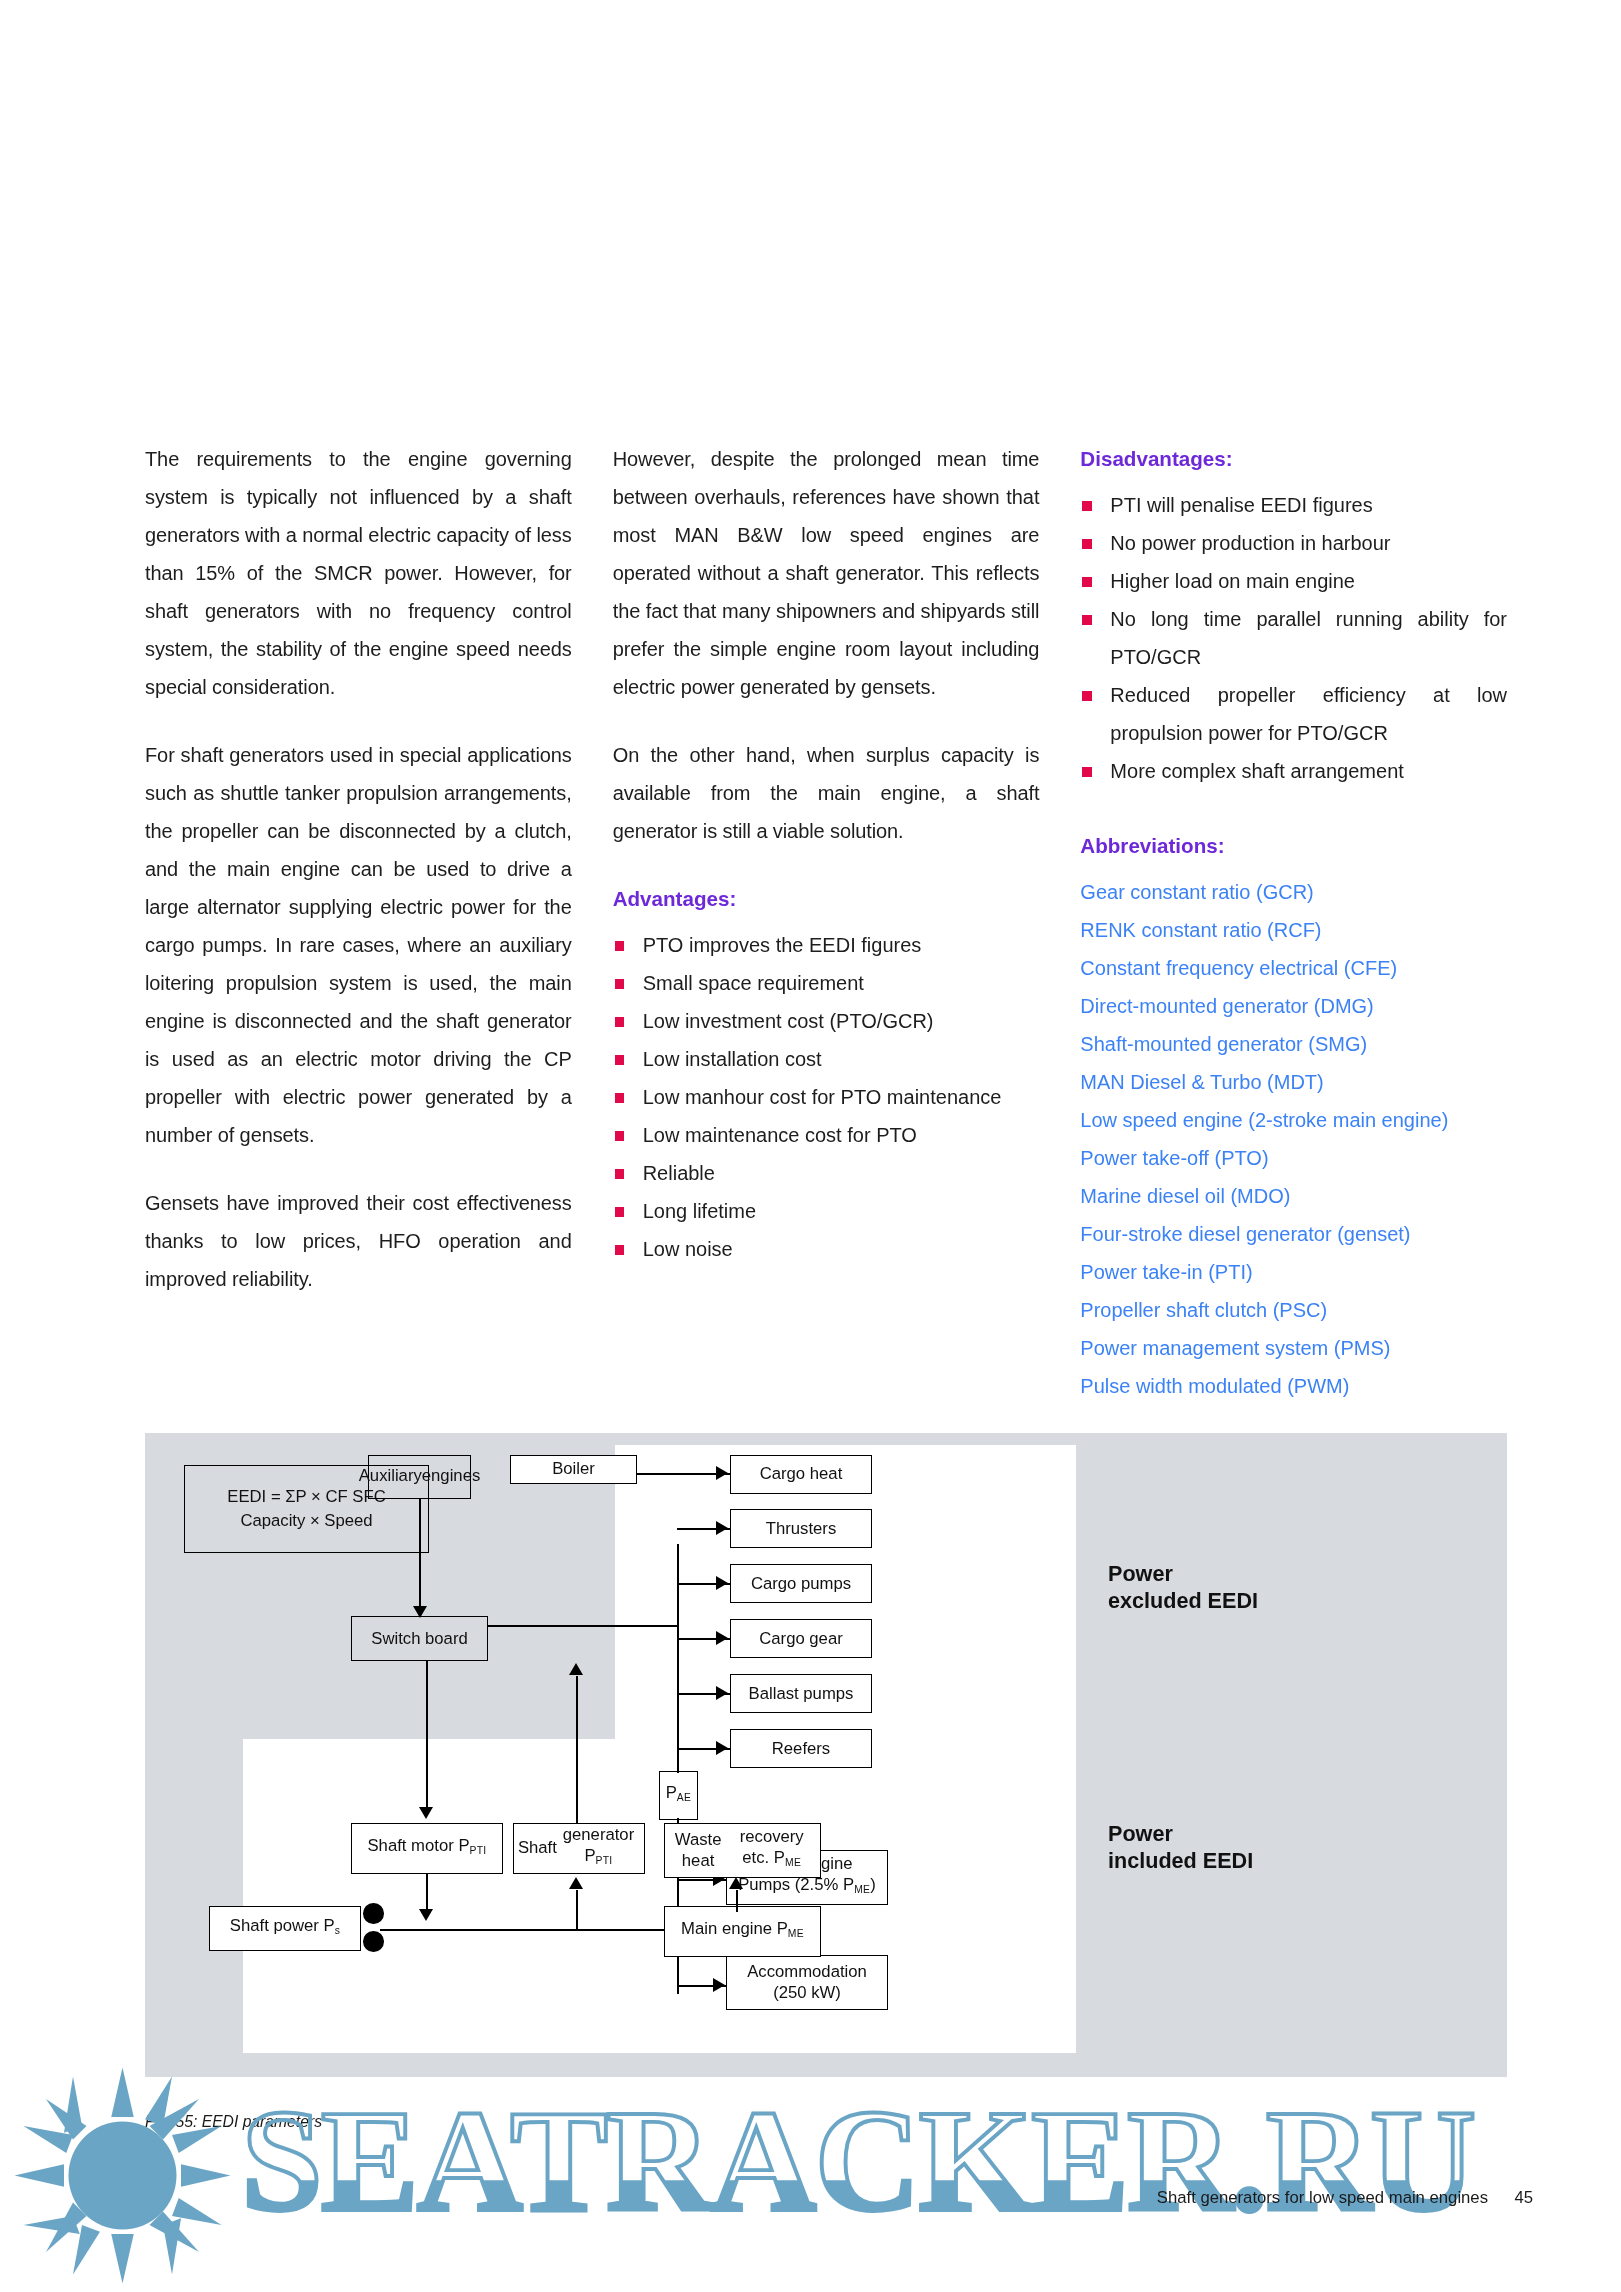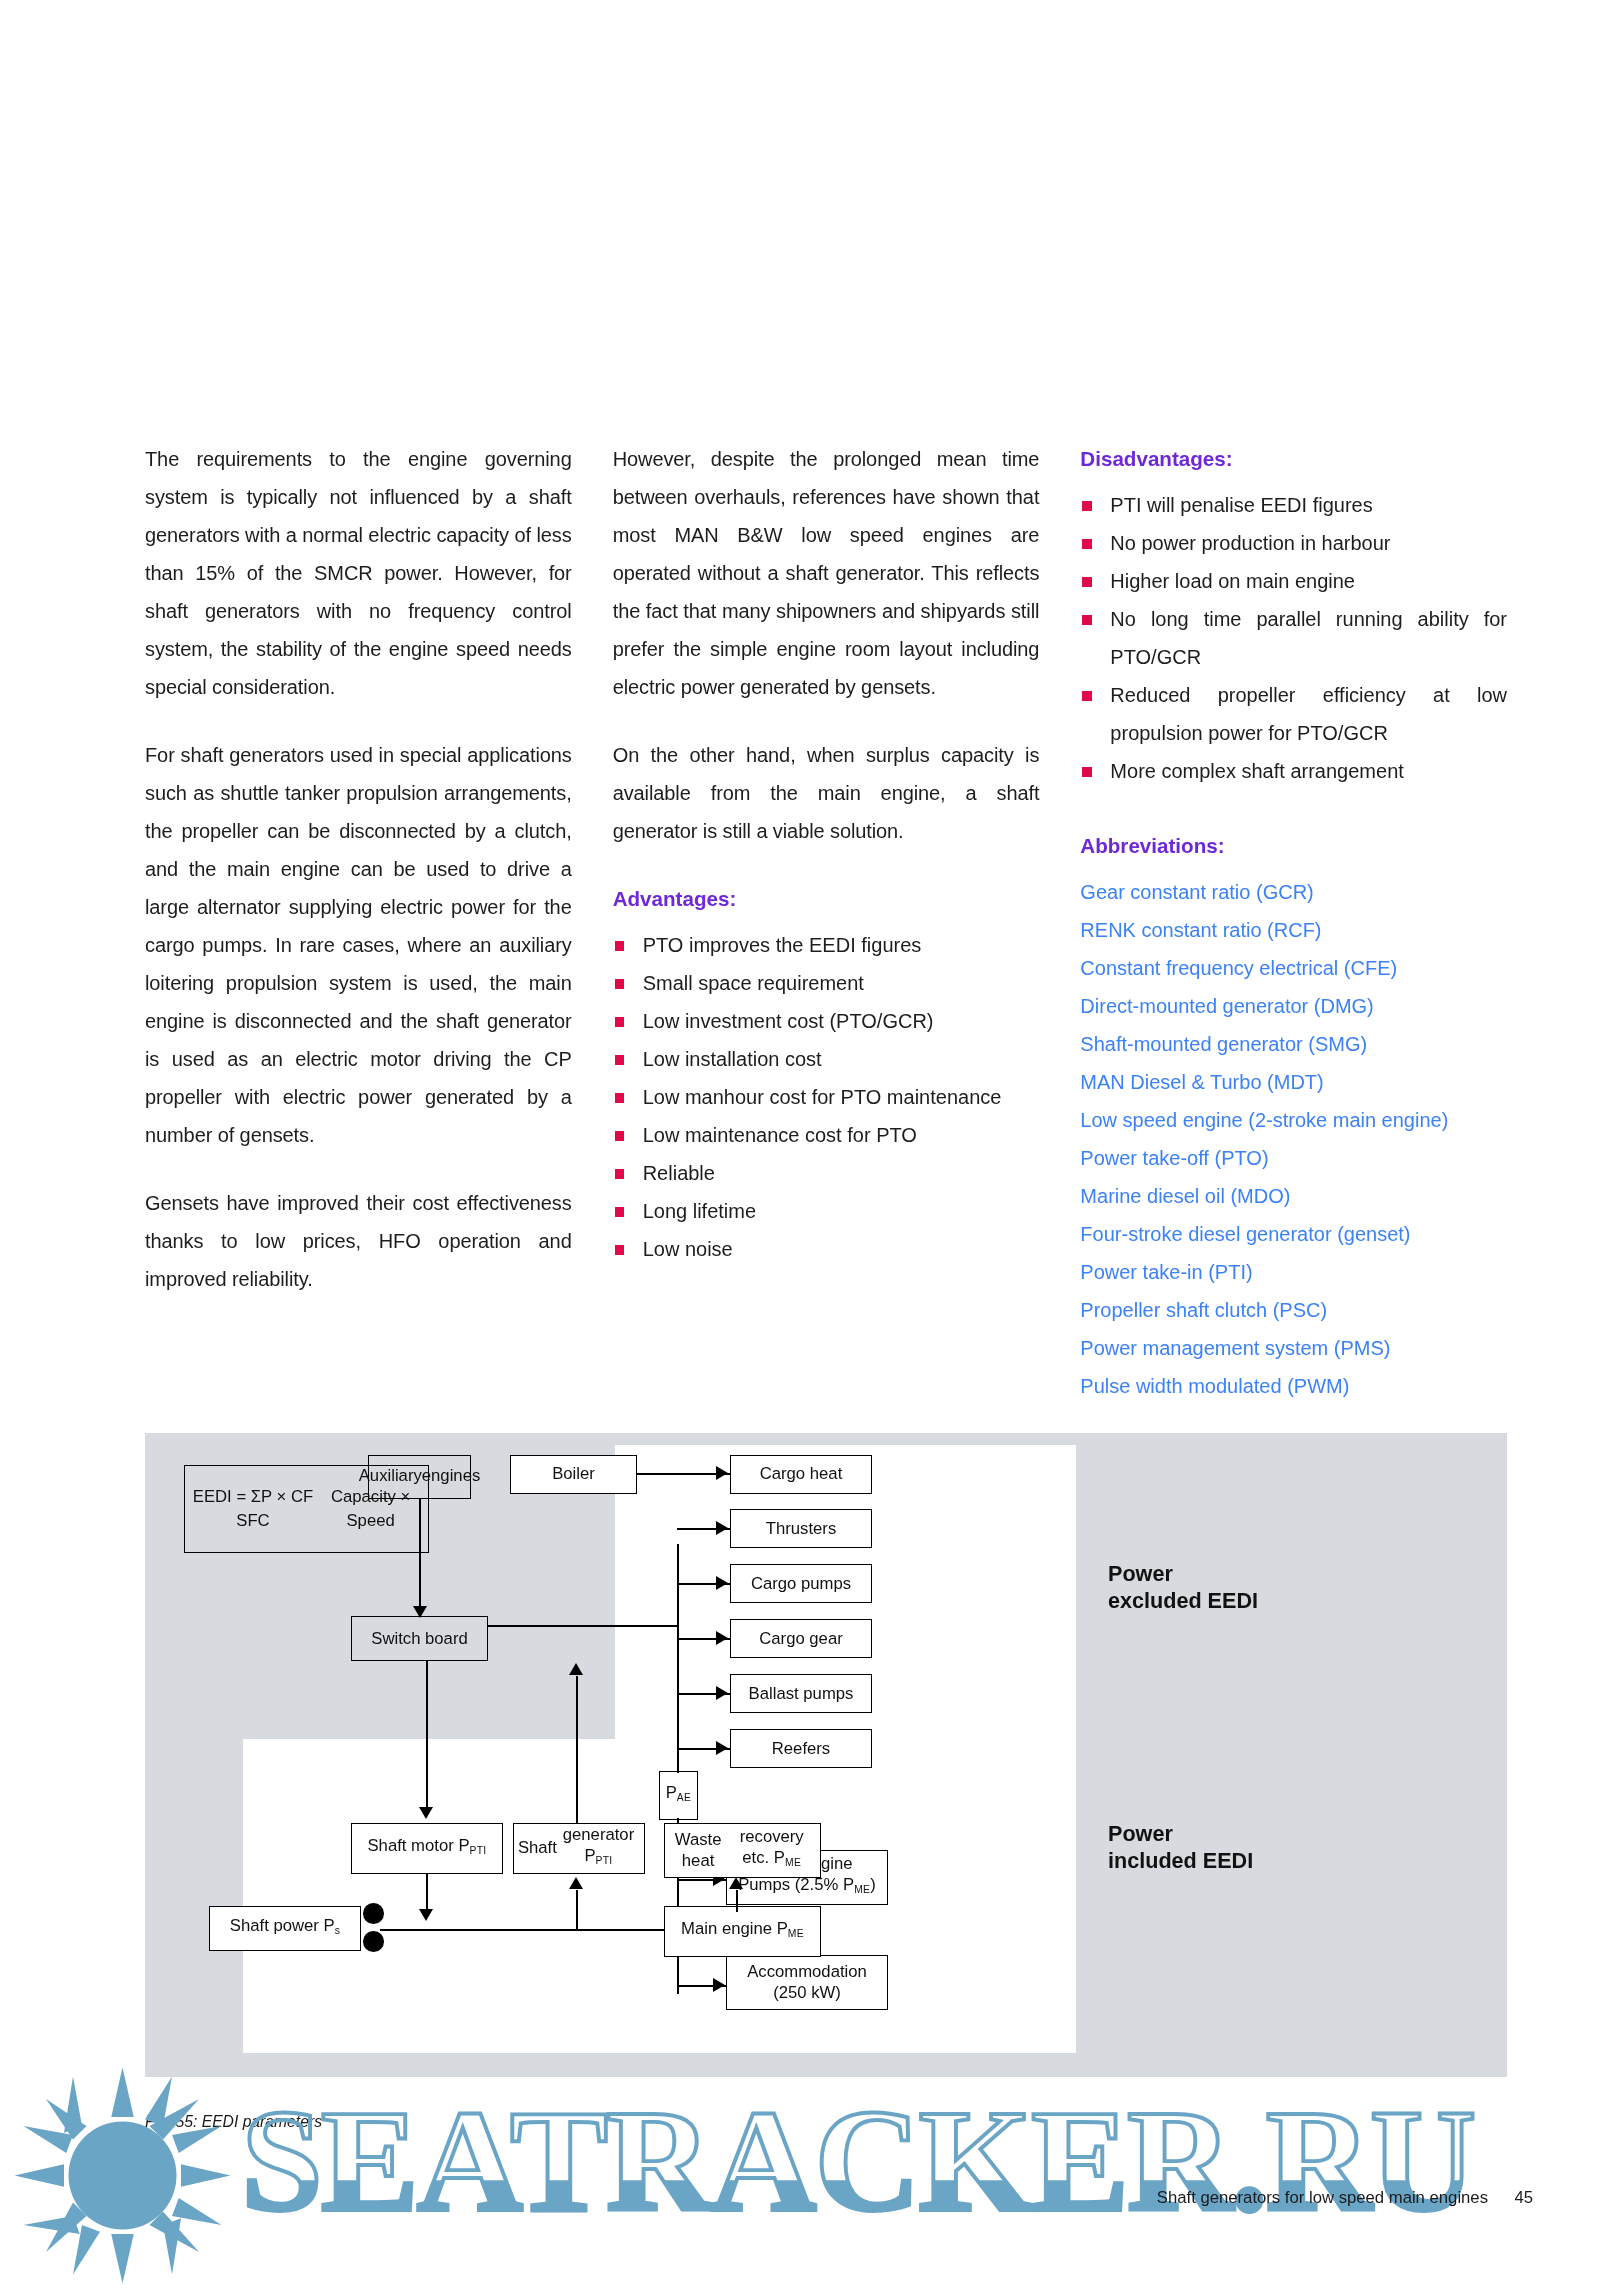--- a/index.html
+++ b/index.html
@@ -239,34 +239,34 @@
     </ul>
   </div>
 </div>
 
 <div id="figure">
   <div id="fig-inner">
 
     <div class="whitepanel" style="left:470px; top:11.8px; width:461px; height:314px;"></div>
     <div class="whitepanel" style="left:98px; top:306px; width:833px; height:314px;"></div>
 
-    <div class="fbox" style="left:39px; top:32px; width:245px; height:88px; flex-direction:row; line-height:24.5px;">
+    <div class="fbox" style="left:39px; top:32px; width:245px; height:88px; flex-direction:column; line-height:24.5px;">
       <span>EEDI = ΣP × CF SFC</span>
       <span>Capacity × Speed</span>
     </div>
 
     <div class="fbox" style="left:223px; top:21.6px; width:103px; height:44px; line-height:20.6px;">
       <span>Auxiliary</span>
         <span>engines</span>
     </div>
 
     <div class="vline" style="left:274px; top:66px; height:113px;"></div>
     <div class="arr down" style="left:268px; top:173px;"></div>
 
-    <div class="fbox white" style="left:365px; top:21.6px; width:127px; height:39px;">Boiler</div>
+    <div class="fbox white" style="left:365px; top:21.6px; width:127px; height:29px;">Boiler</div>
 
     <div class="hline" style="left:492px; top:40px; width:93px;"></div>
     <div class="arr right" style="left:571px; top:33px;"></div>
 
     <div class="fbox" style="left:206px; top:183px; width:137px; height:45px;">Switch board</div>
 
     <div class="hline" style="left:343px; top:192px; width:189px;"></div>
     <div class="vline" style="left:532px; top:111px; height:186px;"></div>
 
     <div class="fbox white" style="left:585px; top:21.6px; width:142px; height:39px;">Cargo heat</div>

